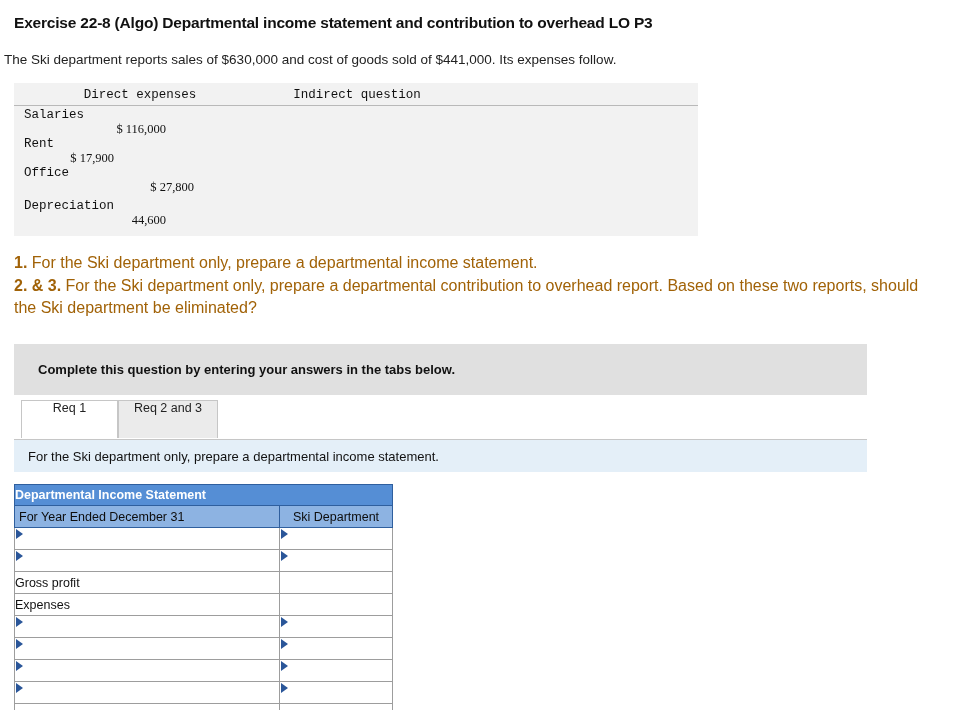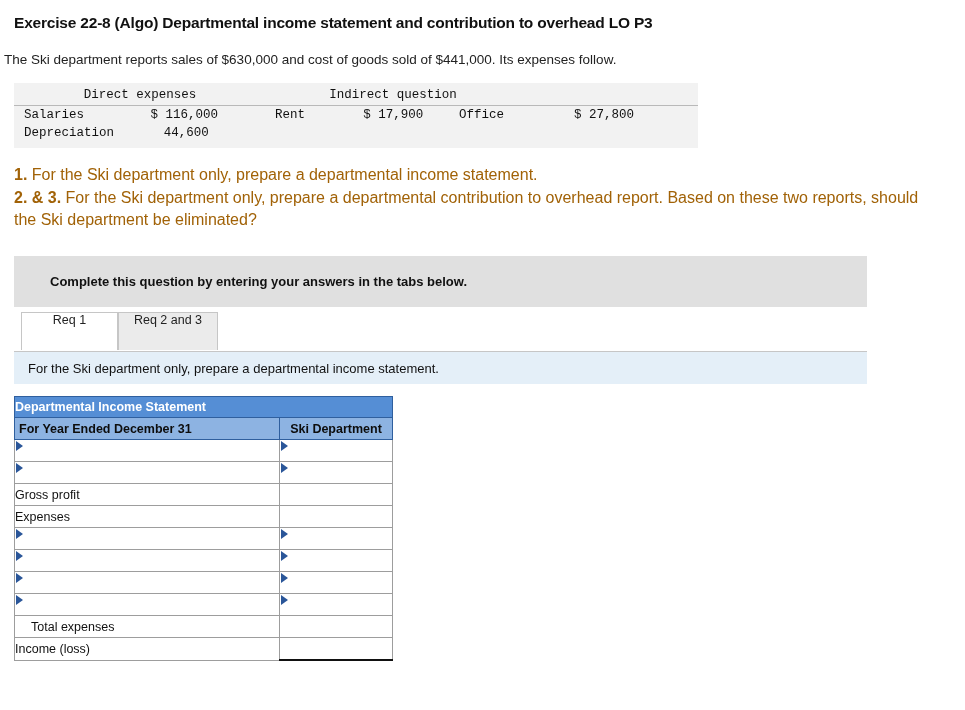--- a/index.html
+++ b/index.html
@@ -35,42 +35,43 @@
     margin: 16px 0 0 14px;
     width: 684px;
     background: #f2f2f2;
     font-family: "Liberation Mono", monospace;
     font-size: 12.5px;
     color: #111111;
   }
   .exp-head {
     display: flex;
     padding: 5px 0 3px 0;
-    gap: 36px;
   }
   .exp-head .h {
     text-align: center;
   }
   .exp-head .h1 { width: 252px; }
   .exp-head .h2 { width: 182px; }
   .exp-head .h3 { width: 250px; }
   .exp-rule {
     border-top: 1px solid #b9b9b9;
     margin: 0;
   }
   .exp-row {
     display: flex;
     padding: 2px 0;
+    flex-direction: column;
   }
   .cell-label {
     padding-left: 10px;
   }
   .cell-amt {
-    text-align: center;
+    text-align: right;
     padding-right: 8px;
+    font-family: Liberation Serif, serif;
   }
   .c1 { width: 92px; }
   .c2 { width: 152px; }
   .c3 { width: 74px; }
   .c4 { width: 100px; }
   .c5 { width: 62px; }
   .c6 { width: 180px; }
   .exp-bot {
     height: 6px;
   }
@@ -87,21 +88,21 @@
     width: 853px;
     height: 51px;
     background: #e0e0e0;
     display: flex;
     align-items: center;
   }
   .banner-text {
     font-size: 13px;
     font-weight: bold;
     color: #111111;
-    padding-left: 36px;
+    padding-left: 24px;
   }
   
   .tabs {
     margin: 0 0 0 14px;
     width: 853px;
     position: relative;
     height: 44px;
     border-bottom: 1px solid #c6c6c6;
   }
   .tab {
@@ -170,21 +171,21 @@
     background: #558ed5;
     color: #ffffff;
     font-weight: bold;
     height: 20px;
     font-size: 12.5px;
     border: 1px solid #2f5f9e;
   }
   .stmt .hdr-sub {
     background: #8db3e2;
     color: #0d0d0d;
-    font-weight: bold;
+    font-weight: normal;
     height: 21px;
     border: 1px solid #2f5f9e;
   }
   .stmt .hdr-sub.left { padding-left: 4px; text-align: left; }
   .stmt .hdr-sub.right { text-align: center; }
   .lbl {
     padding-left: 6px;
     text-align: left;
   }
   .lbl.indent { padding-left: 16px; }

